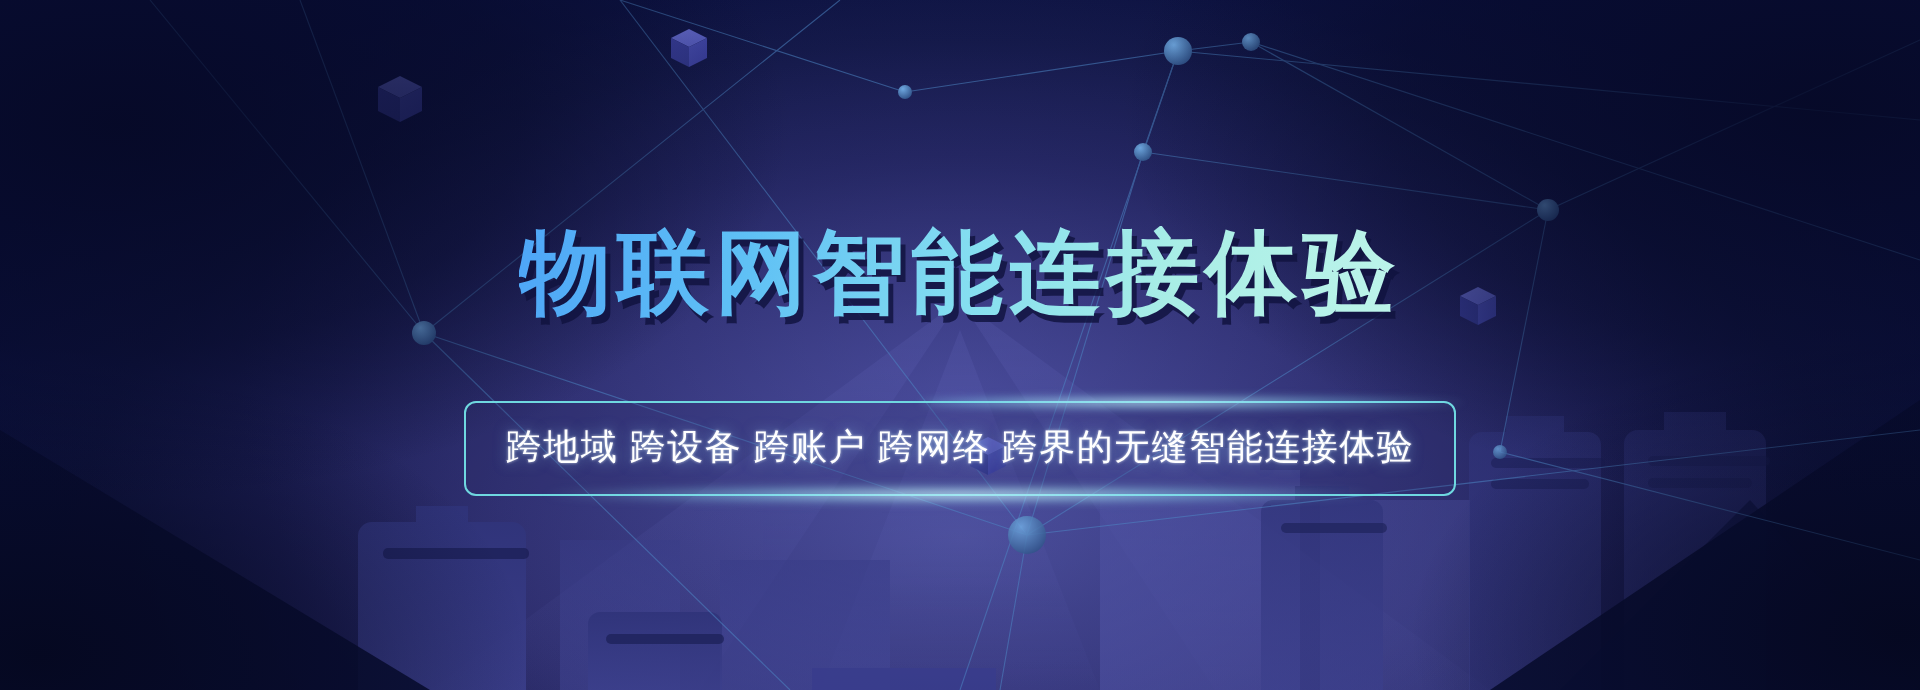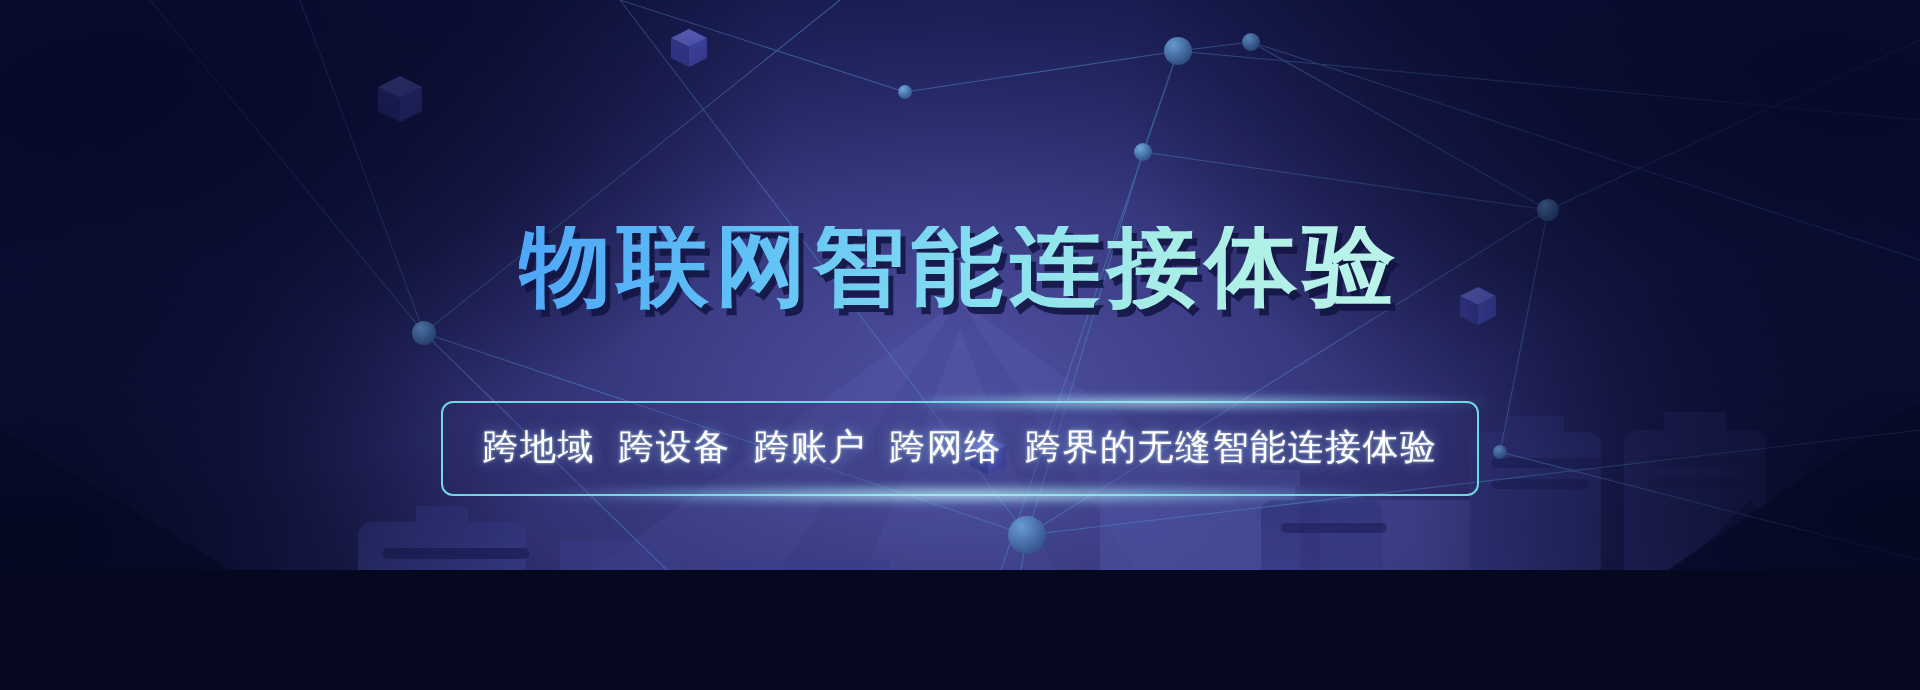--- a/index.html
+++ b/index.html
@@ -1,22 +1,22 @@
 <!DOCTYPE html>
 <html><head>
 <meta charset="utf-8">
 <style>
   html,body{margin:0;padding:0;background:#05081f;}
   *{box-sizing:border-box;}
   #banner{
     position:relative;
     width:1920px;
-    height:570px;
+    height:690px;
     overflow:hidden;
-    font-family:Liberation Mono, monospace;
+    font-family:Liberation Sans, sans-serif;
     background:#0a1040;
   }
   
   .bg-base{
     position:absolute; inset:0;
     background:
       radial-gradient(ellipse 1100px 620px at 50% 78%, #474a91 0%, #393a7e 22%, #2c2c6a 42%, #1b1d52 62%, #101542 80%, #0a1040 100%),
       linear-gradient(180deg,#0a1040 0%,#101548 40%,#171a50 100%);
   }
   .bg-vignette{

